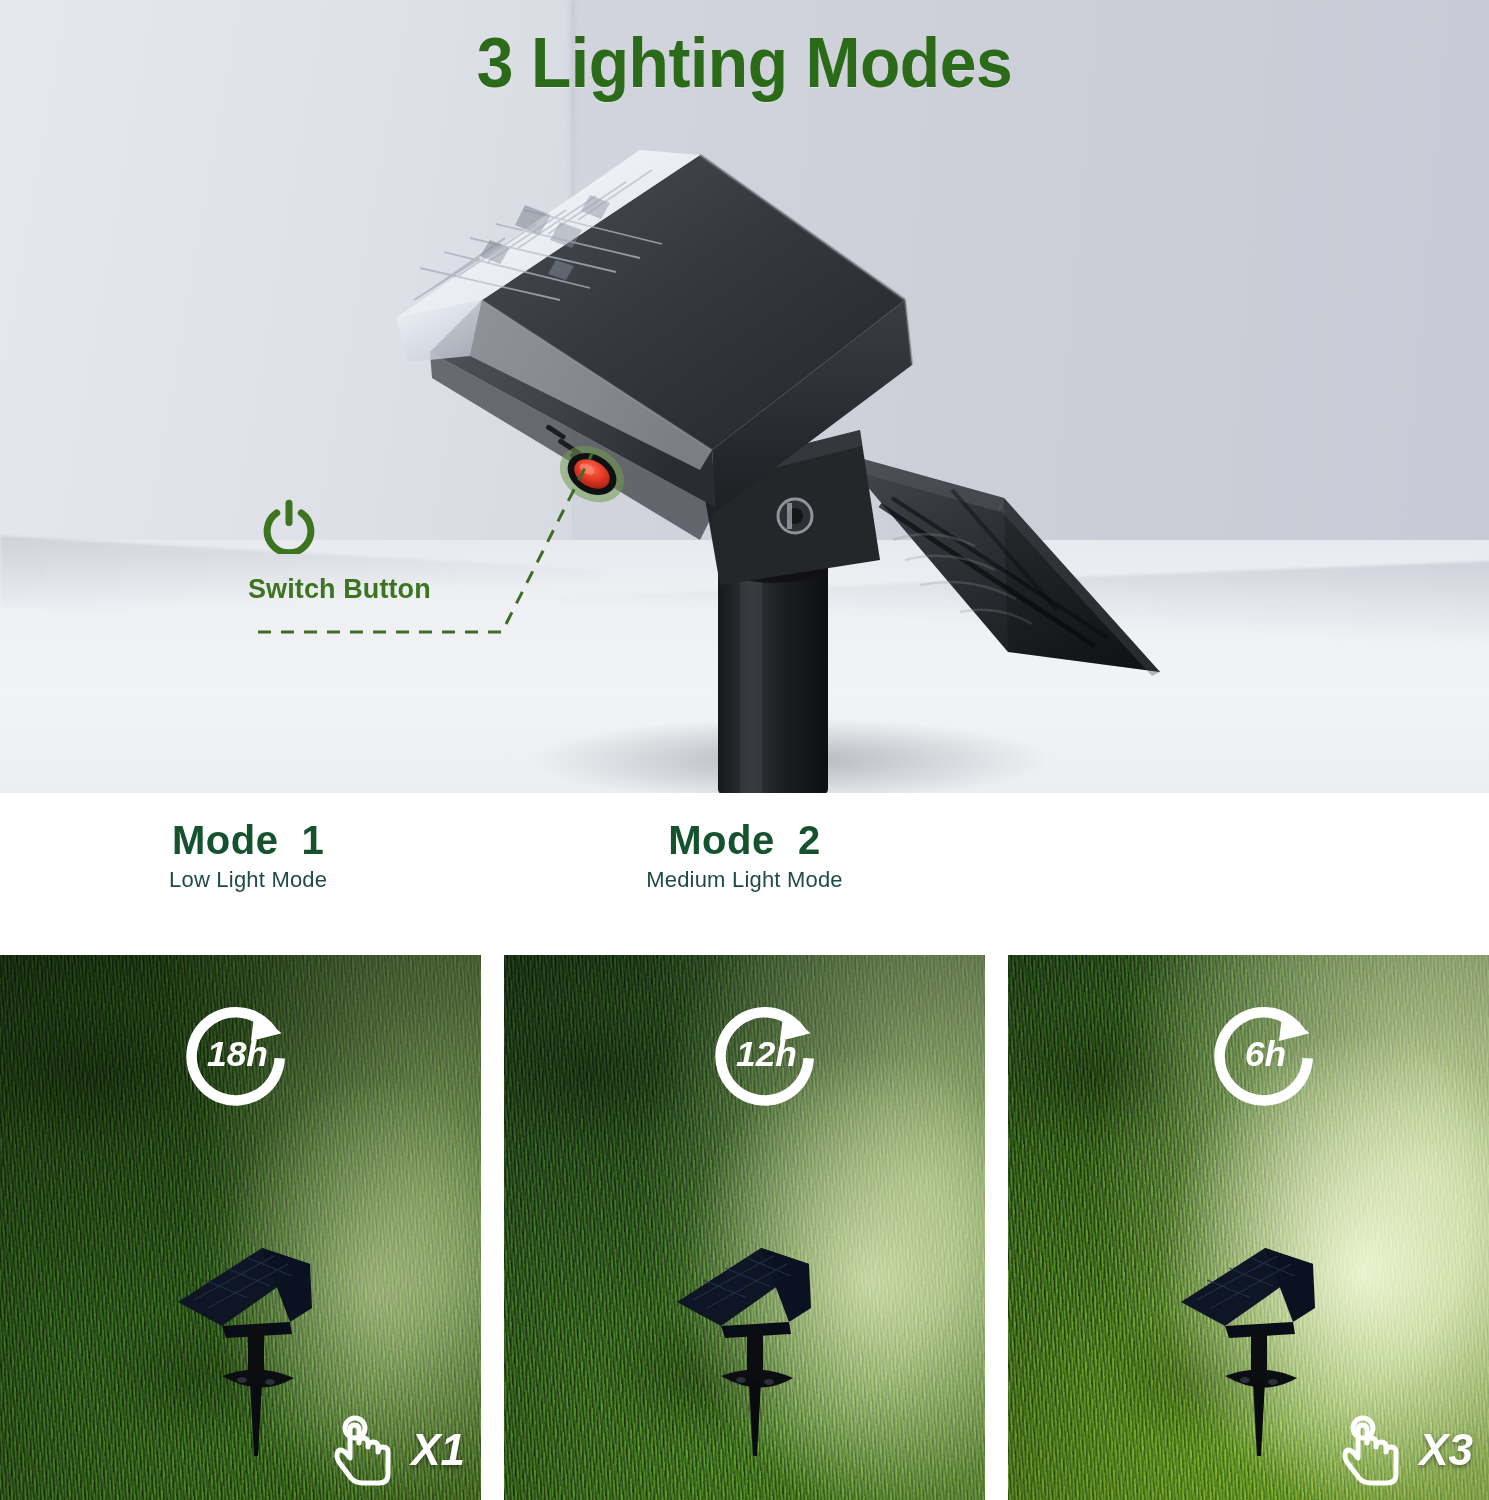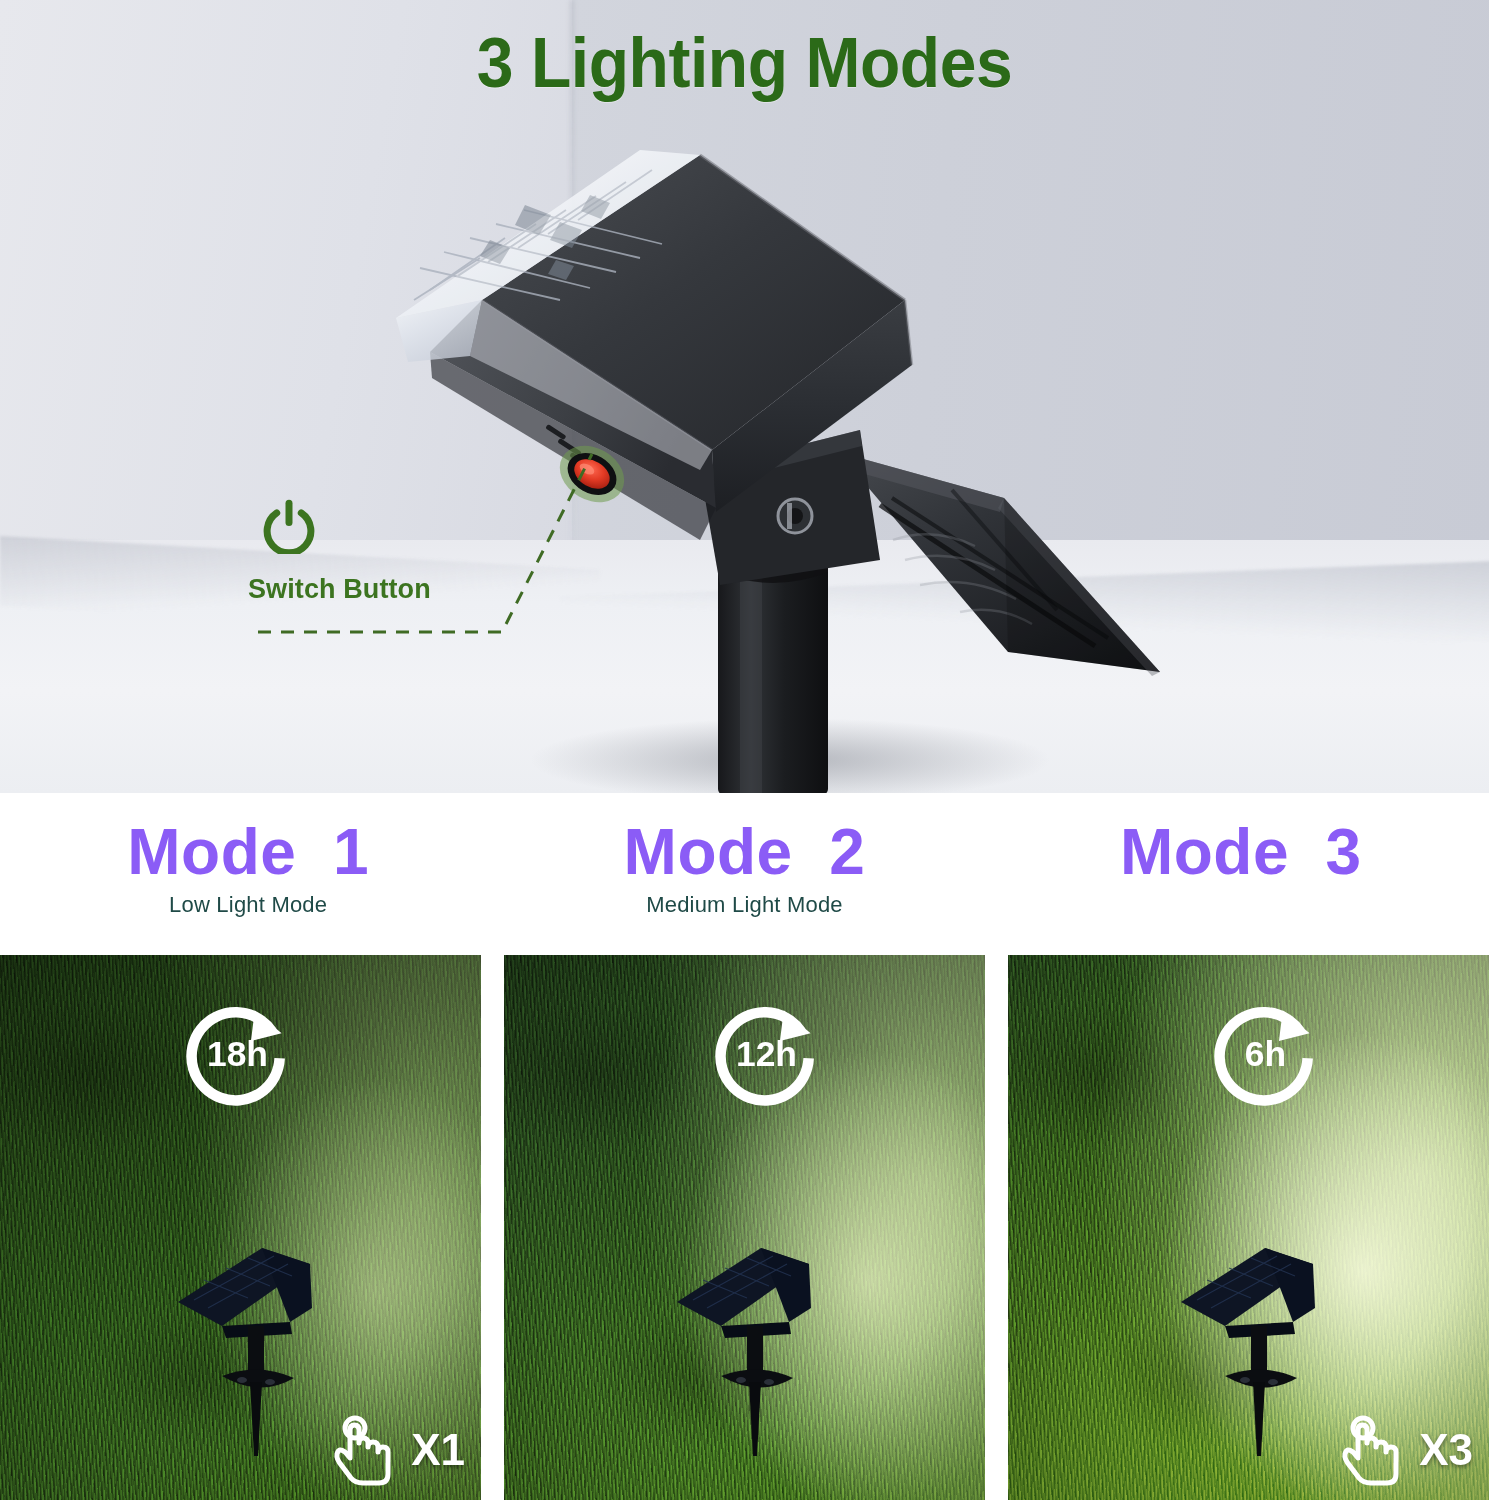--- a/index.html
+++ b/index.html
@@ -128,23 +128,23 @@
     display: flex;
     z-index: 5;
   }
   .mode-head-cell {
     width: 33.3333%;
     text-align: center;
     padding-top: 26px;
     box-sizing: border-box;
   }
   .mode-title {
-    font-size: 64px;
+    font-size: 40px;
     font-weight: bold;
-    color: #8b5cf6;
+    color: #14532d;
     letter-spacing: 0.5px;
     line-height: 1.05;
     white-space: pre;
   }
   .mode-sub {
     margin-top: 6px;
     font-size: 22px;
     color: #1f4a47;
     letter-spacing: 0.2px;
     line-height: 1.15;
@@ -157,20 +157,21 @@
     width: 1489px; height: 545px;
     display: flex;
     gap: 23px;
     z-index: 5;
   }
   .panel {
     position: relative;
     flex: 1 1 0;
     height: 545px;
     overflow: hidden;
+    font-style: italic;
   }
   .grass-base {
     position: absolute;
     inset: 0;
   }
   
   .grass-tex {
     position: absolute;
     inset: -10px;
     background-image:
@@ -398,21 +399,20 @@
 <div class="modes-head">
   <div class="mode-head-cell">
     <div class="mode-title">Mode  1</div>
     <div class="mode-sub">Low Light Mode</div>
   </div>
   <div class="mode-head-cell">
     <div class="mode-title">Mode  2</div>
     <div class="mode-sub">Medium Light Mode</div>
   </div>
   <div class="mode-head-cell">
-    <div class="mode-title">Mode  3</div>
   </div>
 </div>
 
 <div class="panels">
 
   <div class="panel">
     <div class="grass-base" style="background:linear-gradient(160deg,#1e3a14 0%,#274a18 28%,#32601d 55%,#3e7122 78%,#49801f 100%);">
       <div class="grass-tex"></div>
       <div class="grass-blotch"></div>
     </div>

